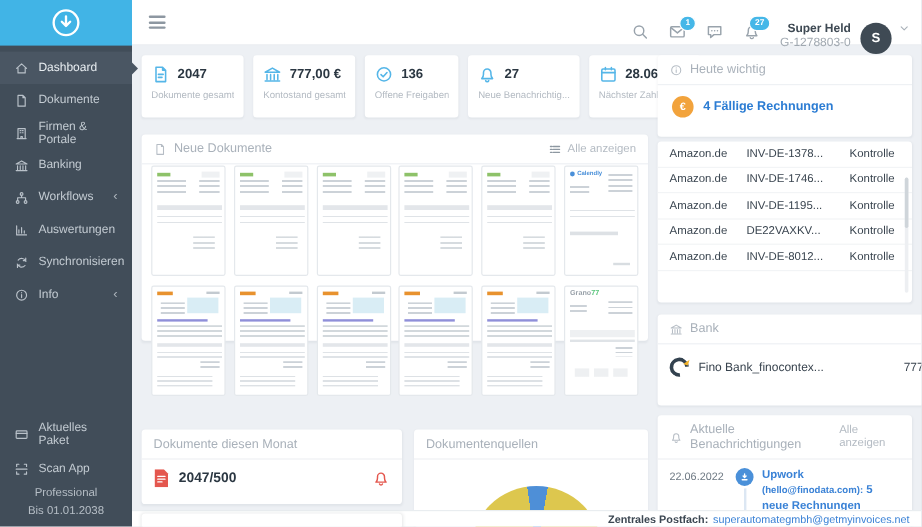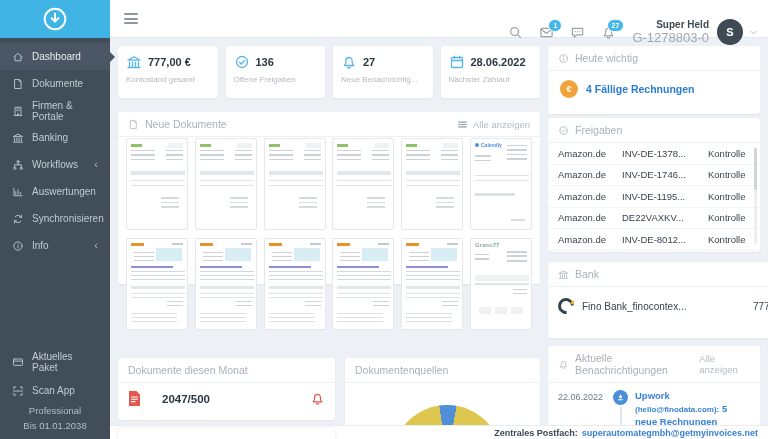--- a/index.html
+++ b/index.html
@@ -26,28 +26,28 @@
 
   
   .topbar{position:absolute;left:110px;top:0;width:658px;height:38px;background:#fff;
           border-bottom:1px solid #e4e8ed;display:flex;align-items:center;z-index:15;padding:0 10px;}
   .burger{width:14px;cursor:pointer;margin:0 4px;}
   .burger i{display:block;height:2px;background:#8d97a1;margin:2.5px 0;border-radius:1px;}
   .upbtn{margin-left:14px;height:24px;display:flex;align-items:center;gap:6px;padding:0 10px;
          border:1px solid #dde2e7;border-radius:3px;background:#fff;color:#77828c;
          font-size:9px;font-weight:bold;letter-spacing:.3px;cursor:pointer;}
   .upbtn svg{width:11px;height:11px;stroke:#9aa4ad;}
-  .tb-right{margin-left:auto;display:flex;align-items:center;margin-top:27px;}
+  .tb-right{margin-left:auto;display:flex;margin-top:27px;}
   .tbicon{position:relative;margin-left:16px;cursor:pointer;}
   .tbicon svg{width:15px;height:15px;stroke:#99a3ac;}
   .badge{position:absolute;top:-6px;right:-8px;background:#45b7e8;color:#fff;font-size:7px;
          line-height:1;padding:2px 4px;border-radius:8px;border:1.5px solid #fff;font-weight:bold;}
   .userblk{margin-left:16px;text-align:right;cursor:pointer;}
   .uname{font-size:10px;font-weight:bold;color:#3f4a54;}
-  .uid{font-size:13px;color:#a0a8b0;}
+  .uid{font-size:10px;color:#a0a8b0;}
   .avatar{width:26px;height:26px;border-radius:50%;background:#3f4a54;color:#fff;font-size:11px;
           font-weight:bold;display:flex;align-items:center;justify-content:center;margin-left:8px;cursor:pointer;}
   .ddchev{margin-left:6px;cursor:pointer;}
   .ddchev svg{width:9px;height:9px;stroke:#a8b0b8;}
 
   
   .content{position:absolute;left:110px;top:38px;width:658px;height:401px;overflow:hidden;}
   .card{position:absolute;background:#fff;border-radius:3px;box-shadow:0 1px 2px rgba(40,50,60,.06);}
   .phead{display:flex;align-items:center;gap:6px;padding:6px 10px;border-bottom:1px solid #eef1f4;
          color:#a9b1ba;font-size:10.5px;}
@@ -106,21 +106,21 @@
     linear-gradient(#eef0f2,#eef0f2) 24px 68px/12px 7px no-repeat,
     linear-gradient(#eef0f2,#eef0f2) 40px 68px/12px 7px no-repeat;}
   .clogo{position:absolute;left:4px;top:3px;display:flex;align-items:center;gap:2px;
          font-size:5px;font-weight:bold;color:#4a90d9;}
   .clogo::before{content:"";width:4px;height:4px;border-radius:50%;background:#4a90d9;}
   .grlogo{position:absolute;left:4px;top:3px;font-size:6px;font-weight:bold;color:#9aa2aa;}
   .grlogo b{color:#57c47a;}
 
   
   .month{left:8px;top:320px;width:217px;height:62px;}
-  .mbody{display:flex;align-items:center;gap:21px;padding:8px 10px;}
+  .mbody{display:flex;align-items:center;gap:8px;padding:8px 10px;}
   .mval{font-size:11.5px;font-weight:bold;color:#2b3742;}
   .mbell{margin-left:auto;}
   .mbell svg{width:15px;height:15px;stroke:#e4574e;}
   .sliver{left:8px;top:390px;width:217px;height:14px;z-index:6;border-radius:3px 3px 0 0;
           box-shadow:0 0 3px rgba(40,50,60,.12);}
   .sources{left:235px;top:320px;width:195px;height:81px;overflow:hidden;}
   .pie{position:absolute;left:47px;top:47px;width:110px;height:110px;border-radius:50%;
        background:conic-gradient(#4e8fd7 0 10deg,#ddc74e 10deg 352deg,#4e8fd7 352deg);}
 
   
@@ -158,21 +158,21 @@
         display:flex;align-items:center;justify-content:center;z-index:1;box-shadow:0 0 0 2px #fff;}
   .nico svg{width:9px;height:9px;stroke:#fff;}
   .ntext{font-size:9.5px;font-weight:bold;color:#3a82d6;line-height:1.35;cursor:pointer;}
   .nmail{font-size:8px;font-weight:bold;text-align:center;}
 
   
   .footer{position:absolute;left:0;right:0;top:387px;height:14px;background:#fff;z-index:5;
           border-top:1px solid #e9edf0;display:flex;align-items:center;justify-content:flex-end;
           gap:4px;padding-right:10px;font-size:9px;}
   .flabel{color:#3c4752;font-weight:bold;}
-  .femail{color:#3a82d6;cursor:pointer;font-weight:bold;}
+  .femail{color:#3a82d6;cursor:pointer;}
 
   
   .reddoc svg{width:13px;height:15px;}
 </style>
 </head>
 <body>
 
 <div class="app">
 
   <aside class="sidebar">
@@ -302,20 +302,29 @@
       </span>
     </div>
   </header>
 
   <main class="content">
 
     <section class="stats">
       <div class="stat">
         <div class="top">
             <svg viewBox="0 0 16 16" fill="none" stroke-width="1.3" stroke-linecap="round" stroke-linejoin="round">
+              <path d="M4 2h5.5L12 4.5V14H4zM9.5 2v2.5H12M6 8h4M6 10.5h3"></path>
+            </svg>
+          <span class="sval">2047</span>
+          </div>
+        <div class="slab">Dokumente gesamt</div>
+      </div>
+      <div class="stat">
+        <div class="top">
+            <svg viewBox="0 0 16 16" fill="none" stroke-width="1.3" stroke-linecap="round" stroke-linejoin="round">
               <path d="M2 6.2 8 2.8l6 3.4H2zM3.5 8.2v4M6.5 8.2v4M9.5 8.2v4M12.5 8.2v4M2 13.5h12"></path>
             </svg>
           <span class="sval">777,00 €</span>
           </div>
         <div class="slab">Kontostand gesamt</div>
       </div>
       <div class="stat">
         <div class="top">
             <svg viewBox="0 0 16 16" fill="none" stroke-width="1.3" stroke-linecap="round" stroke-linejoin="round">
               <circle cx="8" cy="8" r="5.5"></circle>
@@ -440,27 +449,20 @@
           </svg>
         <span>Heute wichtig</span>
       </div>
       <div class="tbody">
         <span class="ocircle">€</span>
         <span class="tlink">4 Fällige Rechnungen</span>
       </div>
     </section>
 
     <section class="card appr">
-      <div class="phead">
-        <svg viewBox="0 0 16 16" fill="none" stroke="currentColor" stroke-width="1.3" stroke-linecap="round" stroke-linejoin="round">
-            <circle cx="8" cy="8" r="5.5"></circle>
-            <path d="M5.5 8.2 7.3 10l3.2-3.6"></path>
-          </svg>
-        <span>Freigaben</span>
-      </div>
       <div class="frow">
         <span class="fv">Amazon.de</span>
         <span class="fi">INV-DE-1378...</span>
         <span class="fa">Kontrolle</span>
       </div>
       <div class="frow">
         <span class="fv">Amazon.de</span>
         <span class="fi">INV-DE-1746...</span>
         <span class="fa">Kontrolle</span>
       </div>

